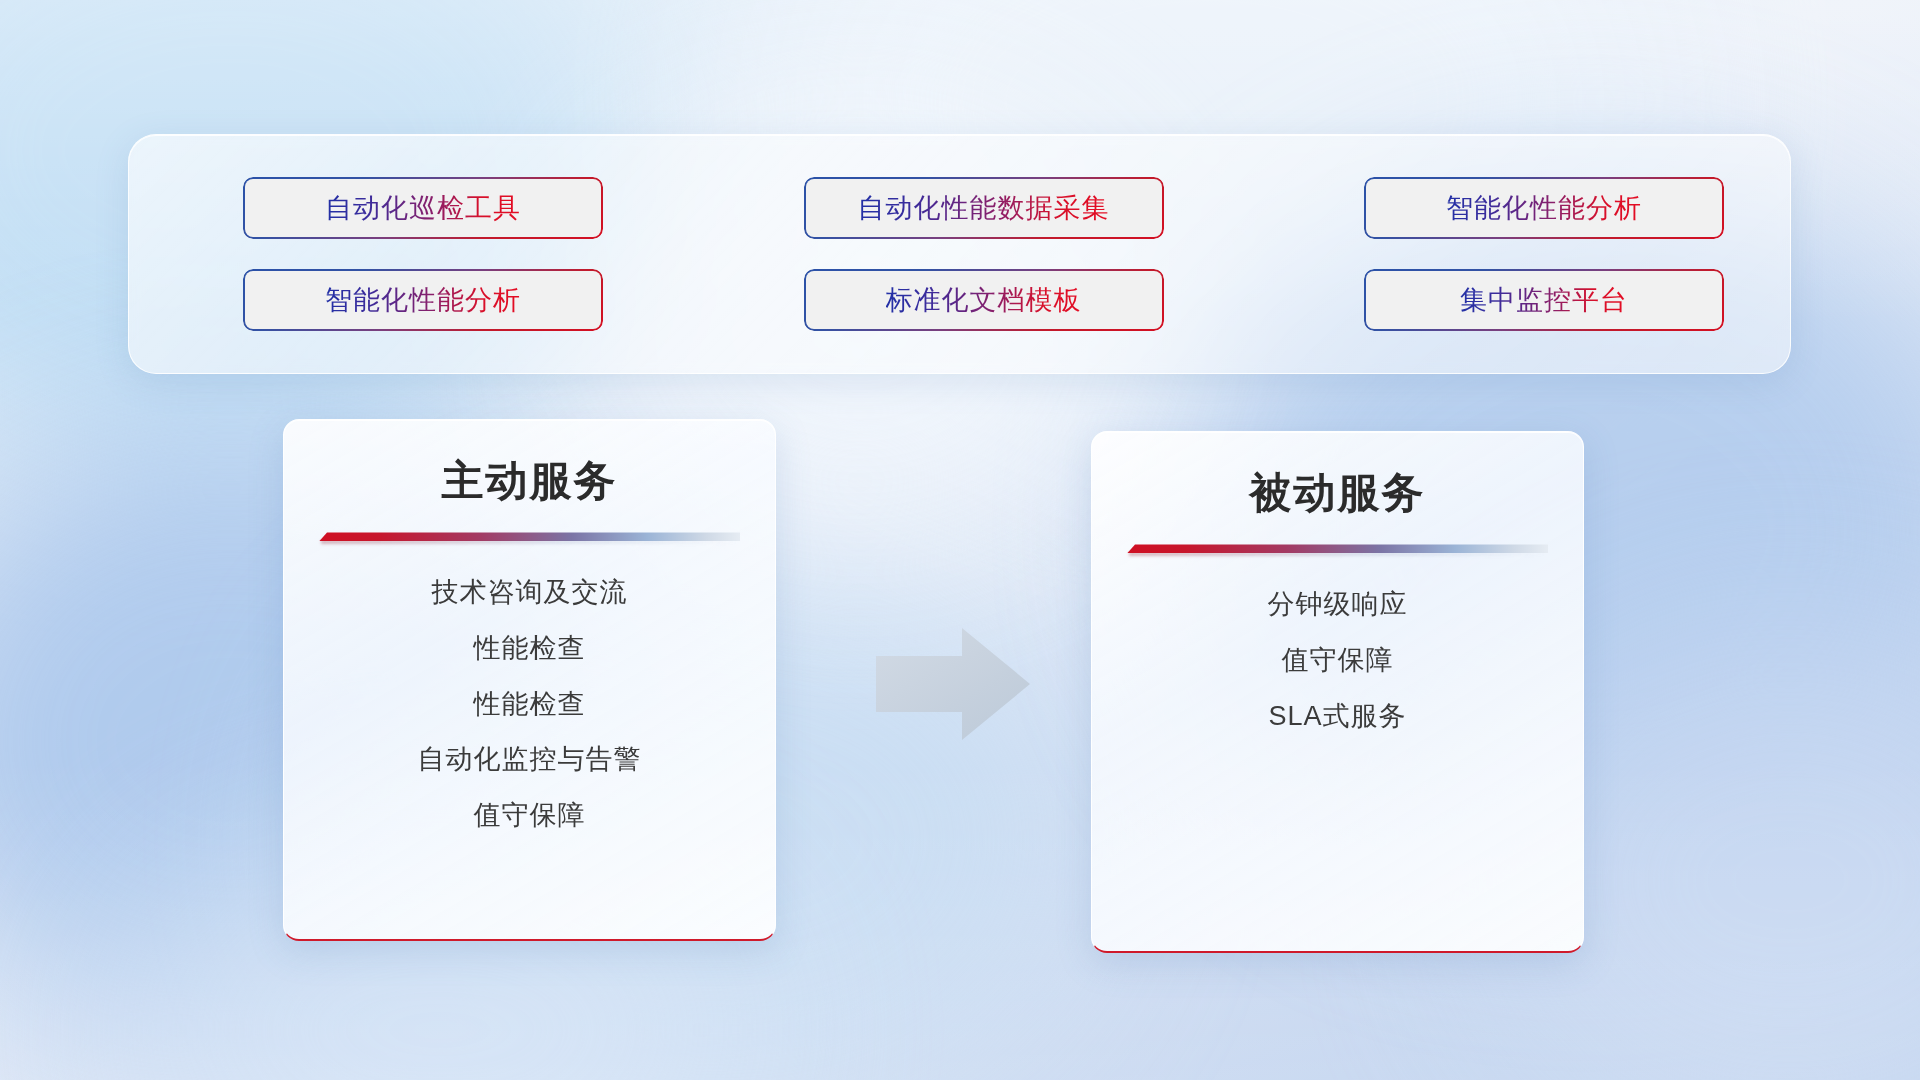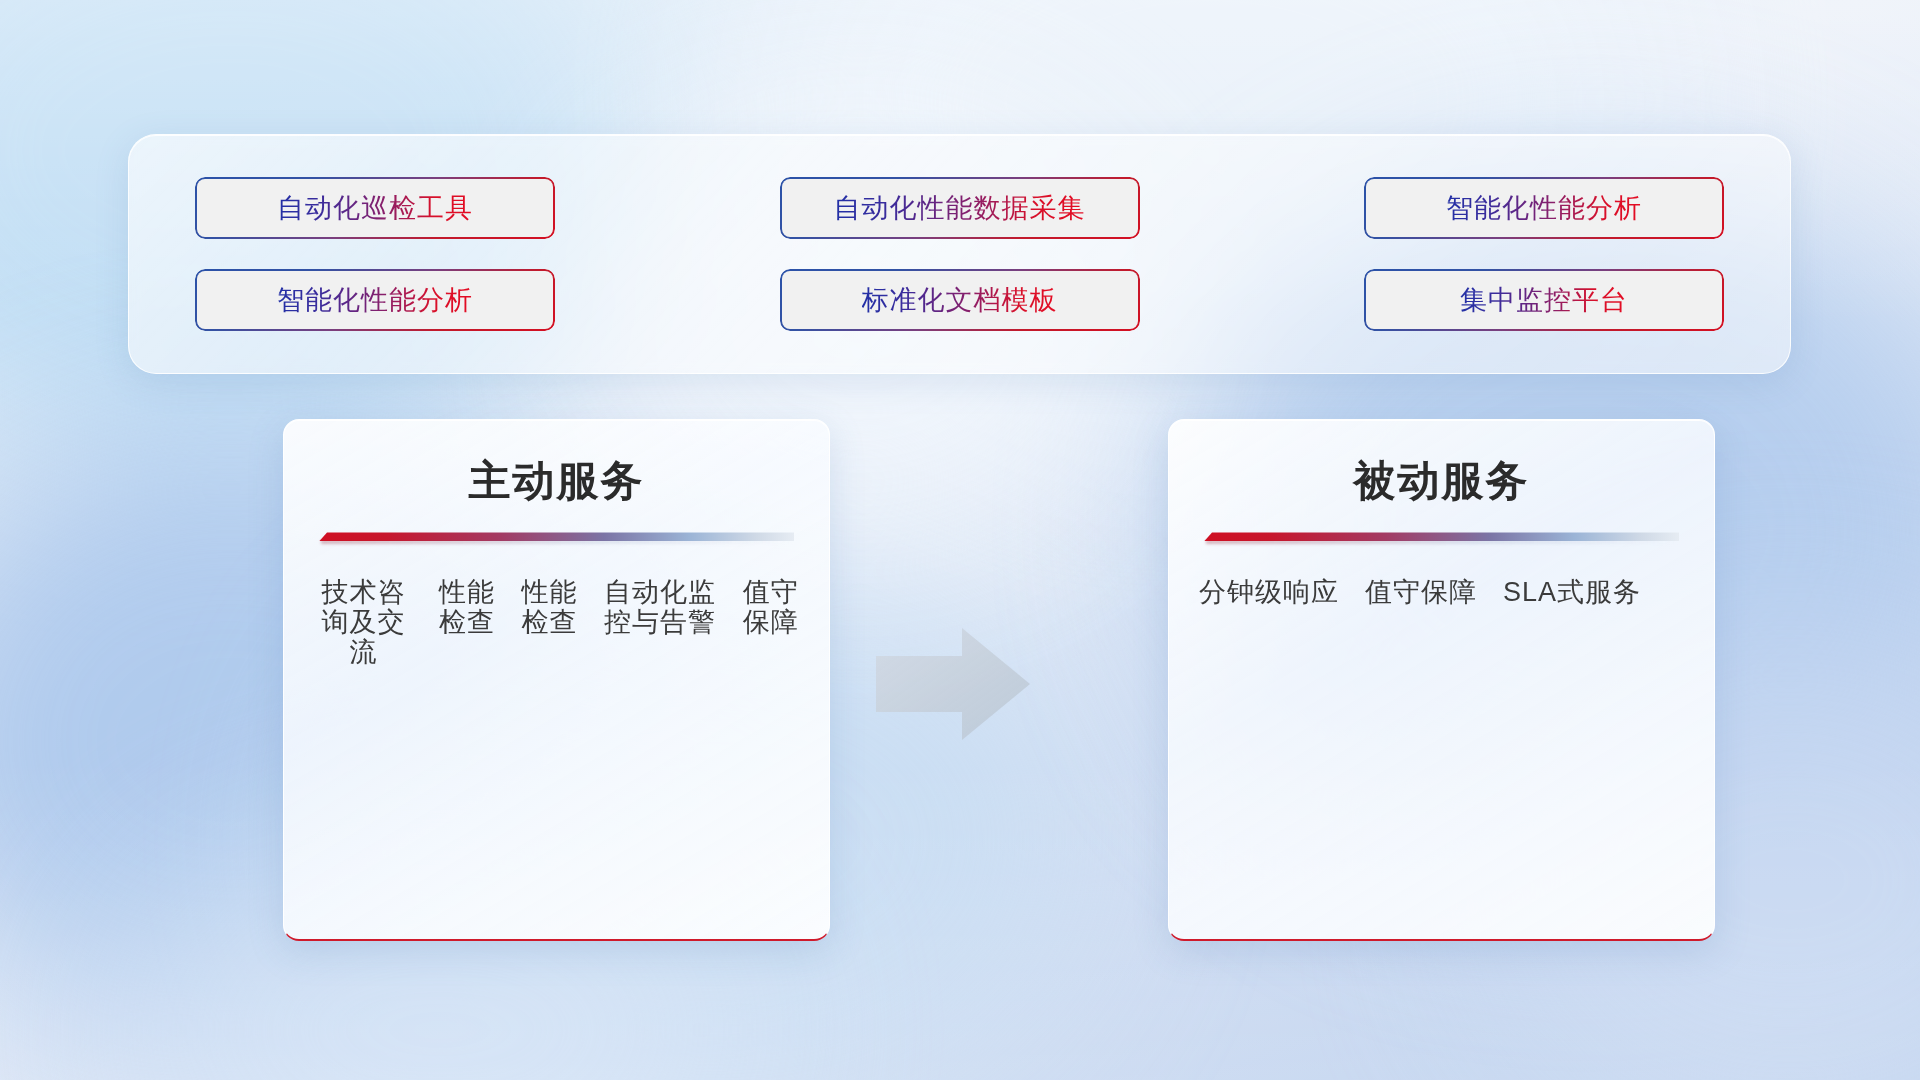--- a/index.html
+++ b/index.html
@@ -36,67 +36,68 @@
     display:flex;flex-direction:column;justify-content:center;
     padding:0 66px;box-sizing:border-box;gap:30px;
   }
   .pill-row{display:flex;justify-content:space-between;}
   .pill{
     width:360px;height:62px;border-radius:10px;
     display:flex;align-items:center;justify-content:center;
     background:#f1f1f1;
     position:relative;
     box-sizing:border-box;
+    margin-left:48px;
   }
   .pill::before{
     content:"";position:absolute;inset:0;border-radius:10px;padding:2px;
     background:linear-gradient(150deg,#2b52a8 0%,#3352a4 26%,#7a3f7e 52%,#c21a2c 74%,#d40f22 100%);
     -webkit-mask:linear-gradient(#000 0 0) content-box,linear-gradient(#000 0 0);
     -webkit-mask-composite:xor;mask-composite:exclude;
     pointer-events:none;
   }
   .pill-text{
     font-size:27px;letter-spacing:1px;font-weight:400;
     background:linear-gradient(90deg,#2230a6 0%,#3b2c9c 22%,#8a1f6a 55%,#d8102a 80%,#e40b22 100%);
     -webkit-background-clip:text;background-clip:text;
     color:transparent;-webkit-text-fill-color:transparent;
     position:relative;z-index:2;white-space:nowrap;
   }
 
   
   .card{
-    position:absolute;top:419px;width:547px;height:522px;
+    position:absolute;top:419px;width:493px;height:522px;
     border-radius:16px;
     background:linear-gradient(150deg,rgba(255,255,255,.90) 0%,rgba(248,251,255,.84) 40%,rgba(253,254,255,.93) 100%);
     border:1px solid rgba(255,255,255,.9);
     border-bottom:2px solid #cf1a2b;
     box-shadow:0 10px 36px rgba(80,120,175,.18), inset 0 1px 0 rgba(255,255,255,.95);
     box-sizing:border-box;
     padding:26px 30px 0 30px;
   }
   #card-active{left:283px;}
-  #card-passive{left:1168px;}
+  #card-passive{left:1091px;margin-top:12px;}
   .card-title{
     text-align:center;font-size:42px;font-weight:bold;color:#2b2b2b;
     letter-spacing:2px;line-height:1.2;margin-top:10px;
   }
   .divider{
     position:relative;height:12px;margin:26px 5px 0 5px;
   }
   .divider .bar{
     position:absolute;left:0;top:0;height:9px;width:100%;
     background:linear-gradient(90deg,#cf0f23 0%,#c7162c 14%,#a33a63 38%,#7b74a5 60%,#9bb4d6 78%,#cfd9e6 92%,#e6ecf3 100%);
     clip-path:polygon(8px 0,100% 0,100% 100%,0 100%);
   }
   .divider .shadow{
     position:absolute;left:2px;top:8px;height:4px;width:99%;
     background:linear-gradient(90deg,rgba(140,20,35,.30) 0%,rgba(130,140,175,.22) 55%,rgba(200,210,225,0) 100%);
     filter:blur(1.5px);
   }
-  .card-list{margin-top:34px;display:flex;flex-direction:row;gap:26px;}
+  .card-list{margin-top:34px;display:flex;flex-direction:column;gap:26px;}
   .card-item{
     text-align:center;font-size:27px;color:#3b3b3b;letter-spacing:1px;line-height:1.1;
   }
 
   
   #flow-arrow{
     position:absolute;left:876px;top:628px;width:154px;height:112px;
   }
 </style>
 </head>

